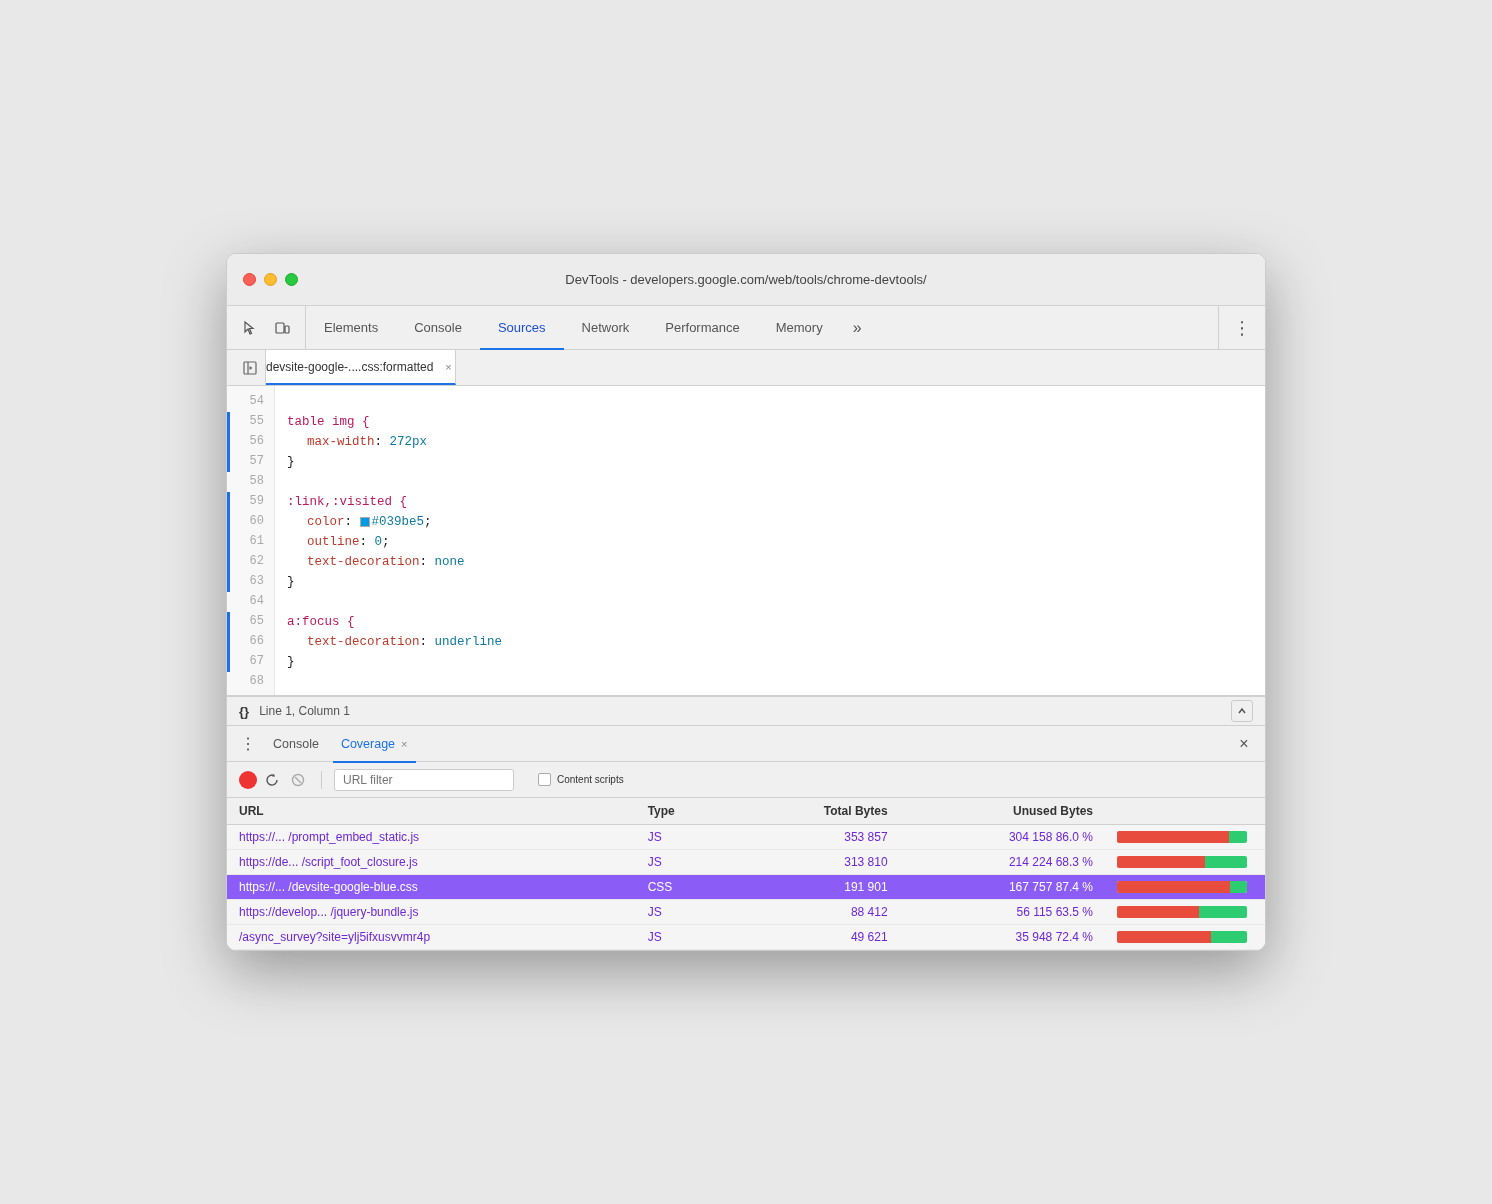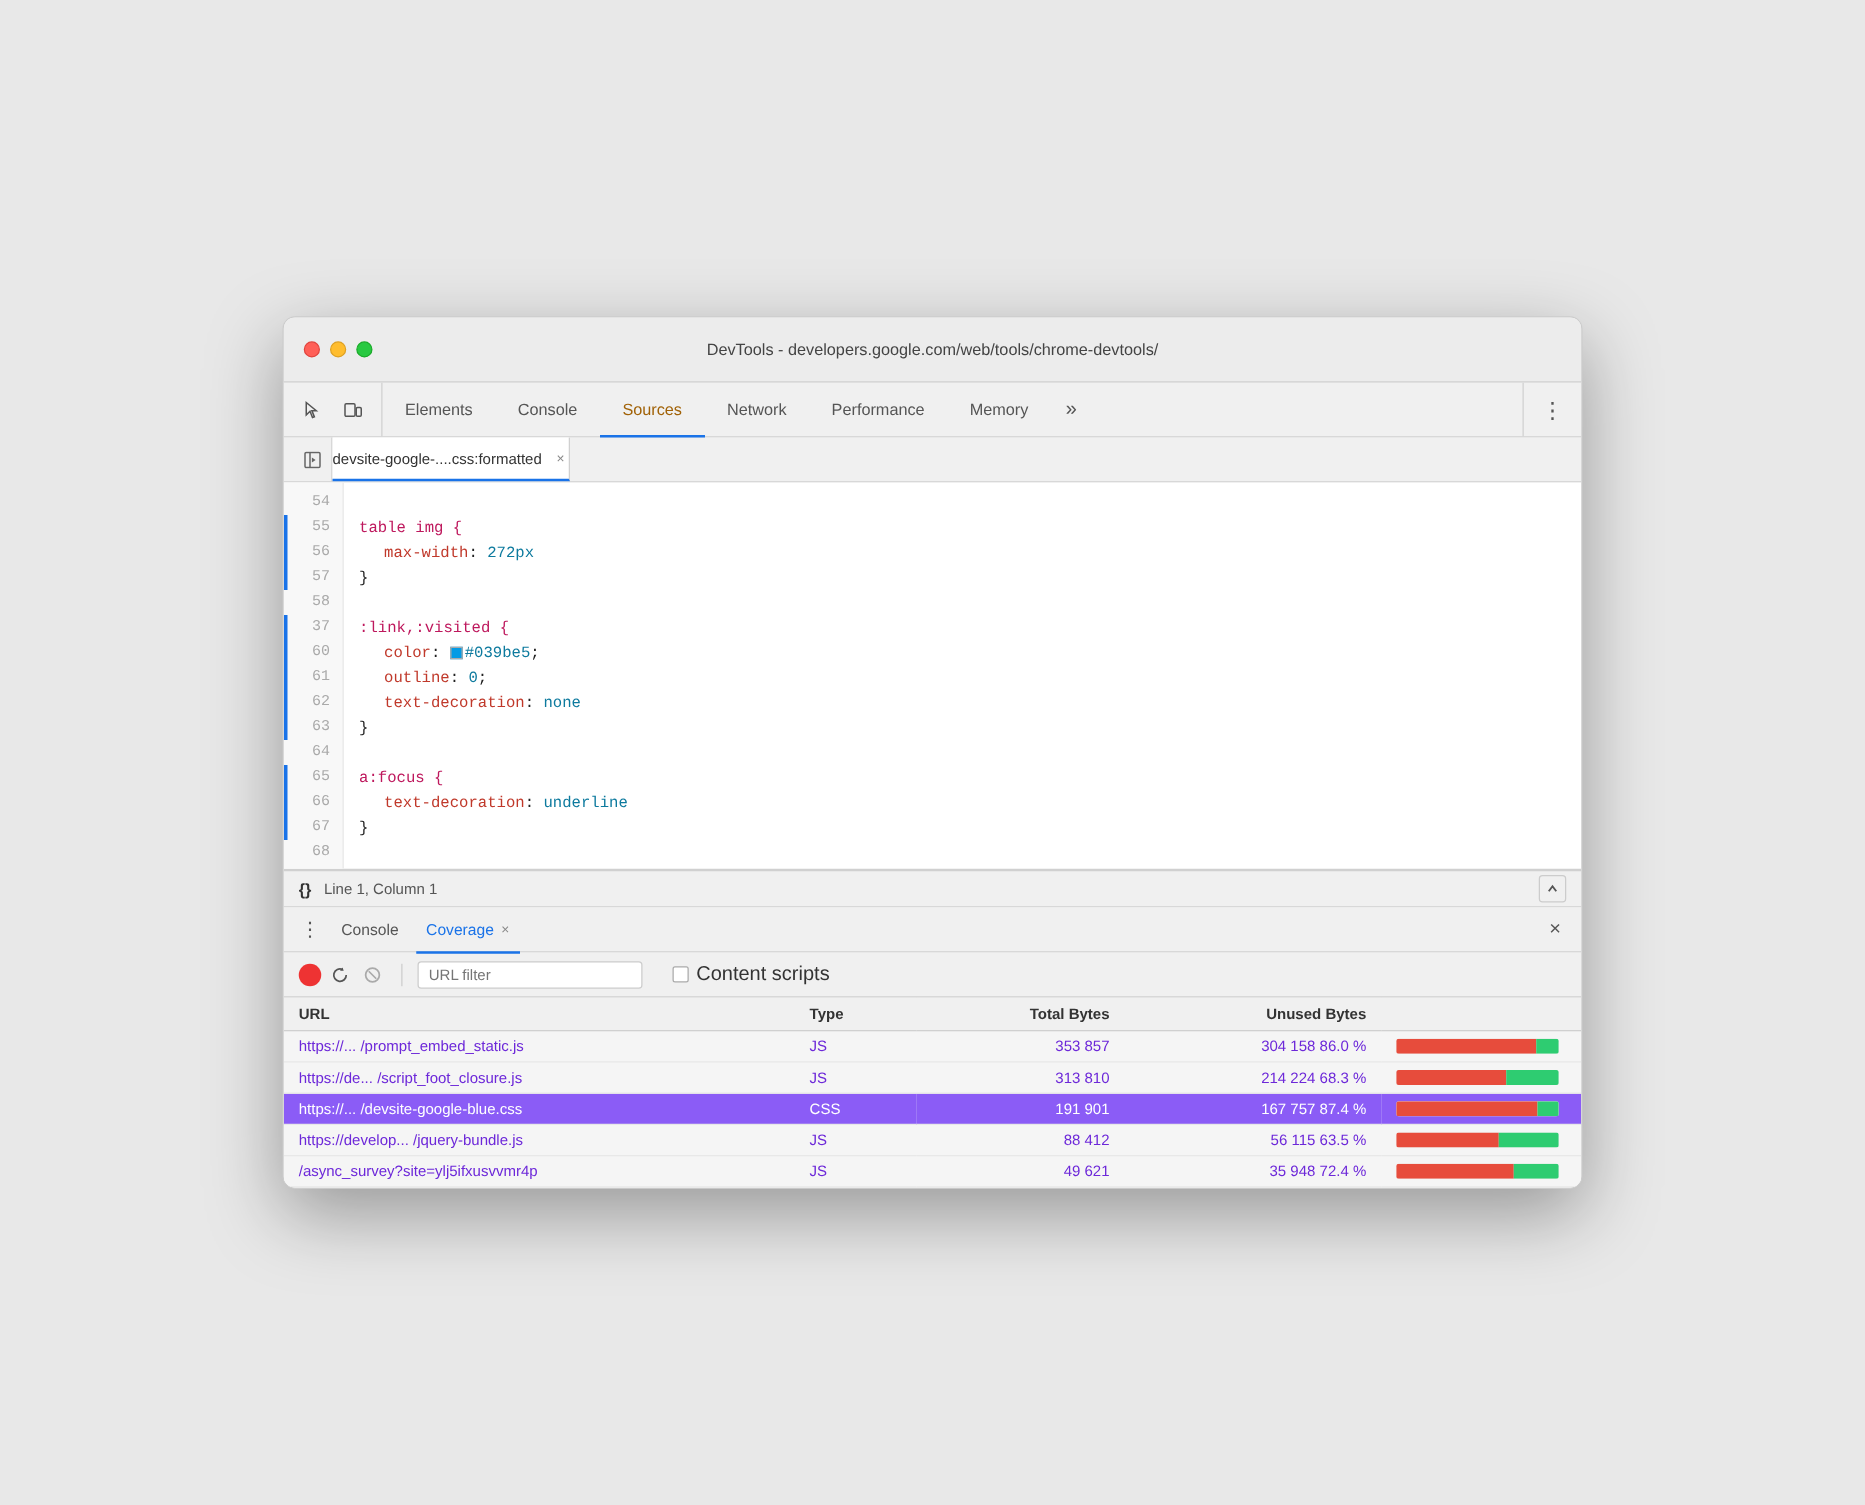--- a/index.html
+++ b/index.html
@@ -92,21 +92,21 @@
       align-items: center;
       font-size: 13px;
       color: #555;
       cursor: pointer;
       border-bottom: 2px solid transparent;
       white-space: nowrap;
       position: relative;
       top: 1px;
     }
     .tab.active {
-      color: #a16207;
+      color: #1d4ed8;
       border-bottom: 2px solid #1a73e8;
       align-items: center;
     }
     .toolbar-more {
       padding: 0 12px;
       display: flex;
       align-items: center;
       cursor: pointer;
       color: #555;
       font-size: 16px;
@@ -355,21 +355,21 @@
       border-radius: 3px;
       padding: 0 8px;
       font-size: 12px;
       color: #333;
       background: #fff;
     }
     .cov-checkbox-label {
       display: flex;
       align-items: center;
       gap: 6px;
-      font-size: 16px;
+      font-size: 10px;
       color: #333;
       cursor: pointer;
       margin-left: 20px;
       justify-content: flex-end;
     }
     .cov-checkbox {
       width: 13px;
       height: 13px;
       border: 1px solid #aaa;
       background: #fff;
@@ -526,21 +526,21 @@
           </div>
           <div class="line-num has-indicator">
             <div class="line-indicator"></div>
             <span>57</span>
           </div>
           <div class="line-num">
               <span>58</span>
             </div>
           <div class="line-num has-indicator">
             <div class="line-indicator"></div>
-            <span>37</span>
+            <span>59</span>
           </div>
           <div class="line-num has-indicator">
             <div class="line-indicator"></div>
             <span>60</span>
           </div>
           <div class="line-num has-indicator">
             <div class="line-indicator"></div>
             <span>61</span>
           </div>
           <div class="line-num has-indicator">

